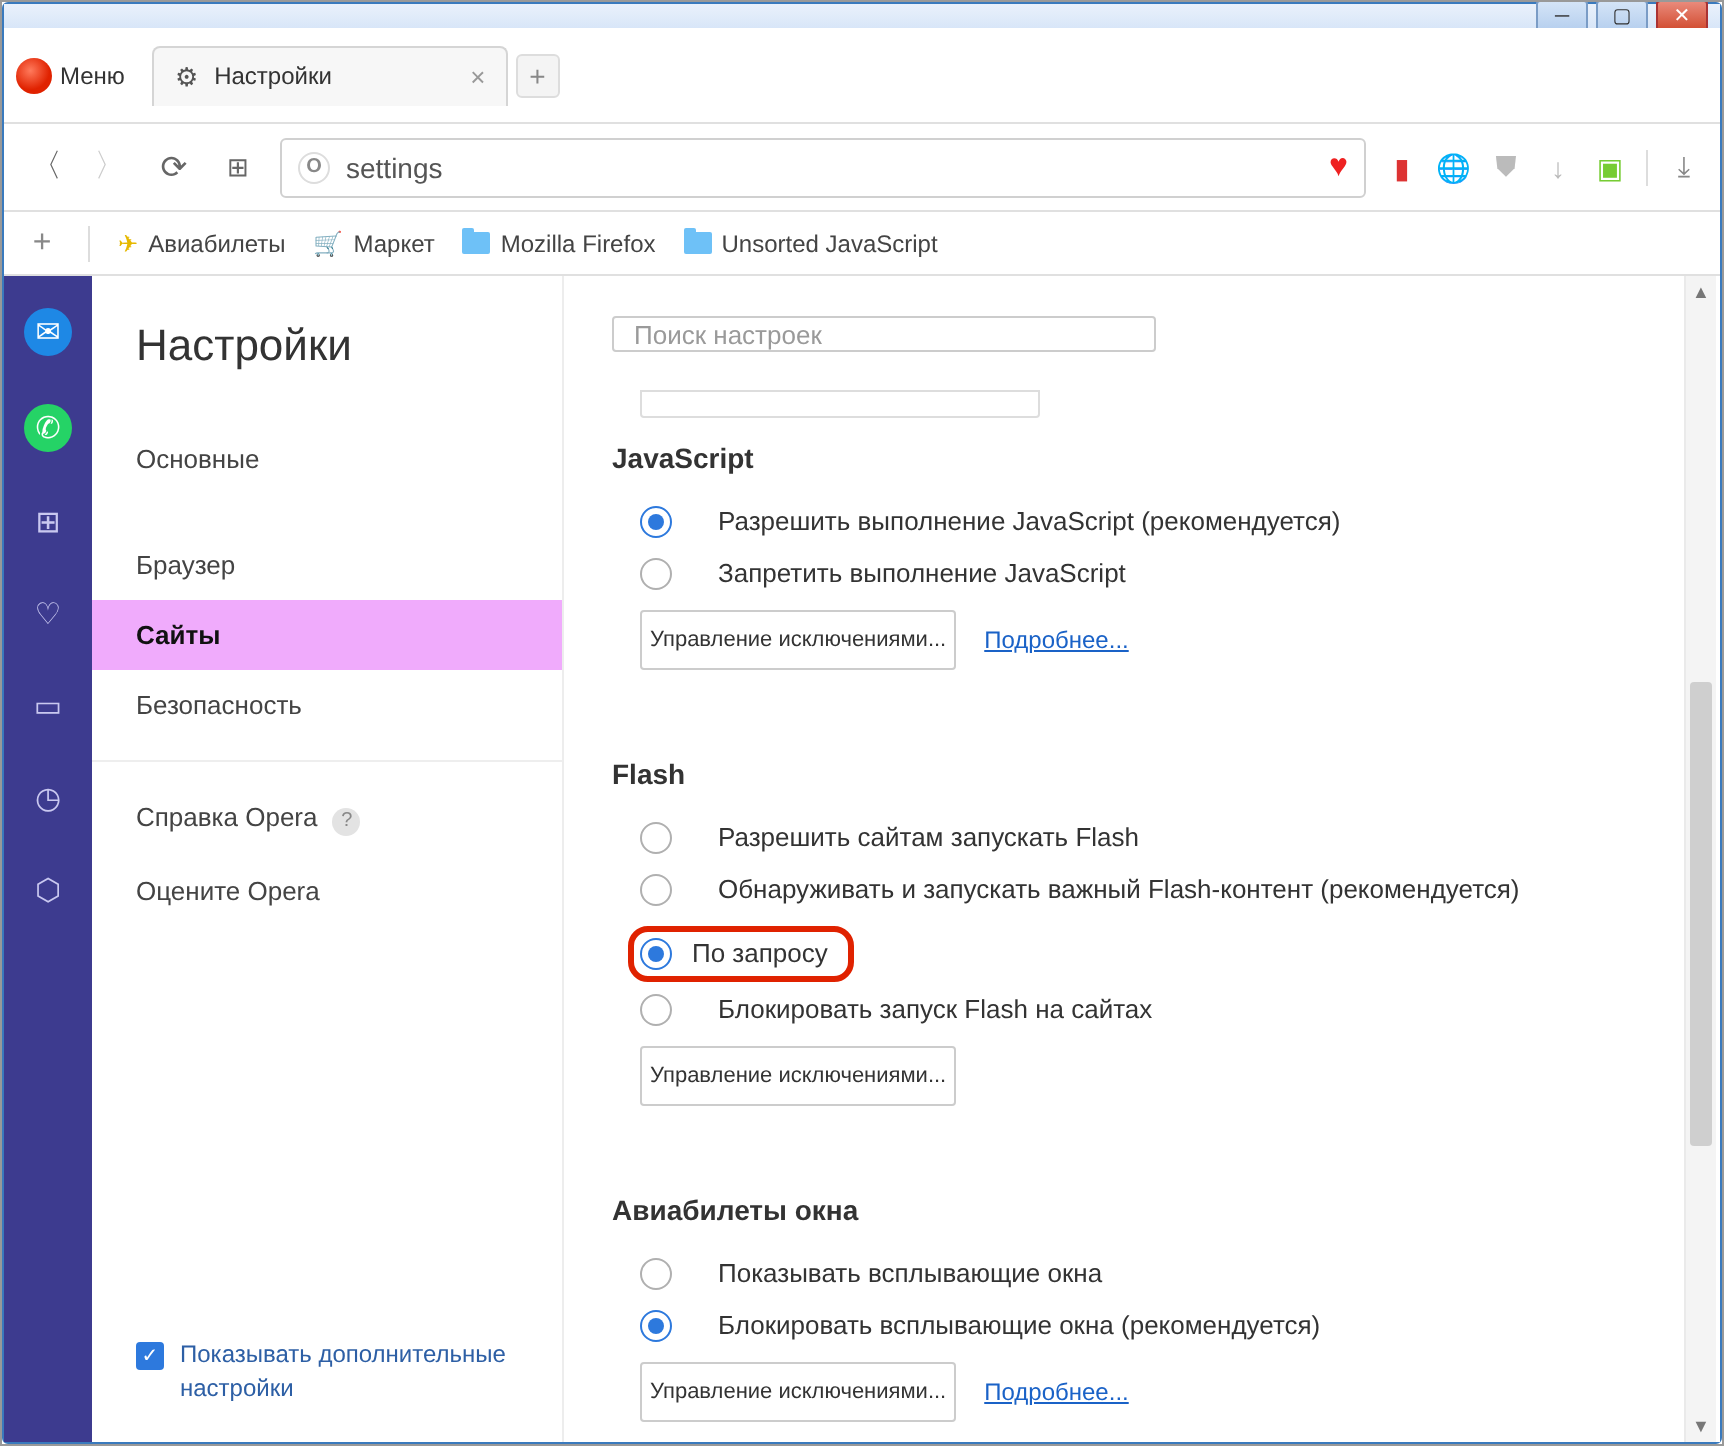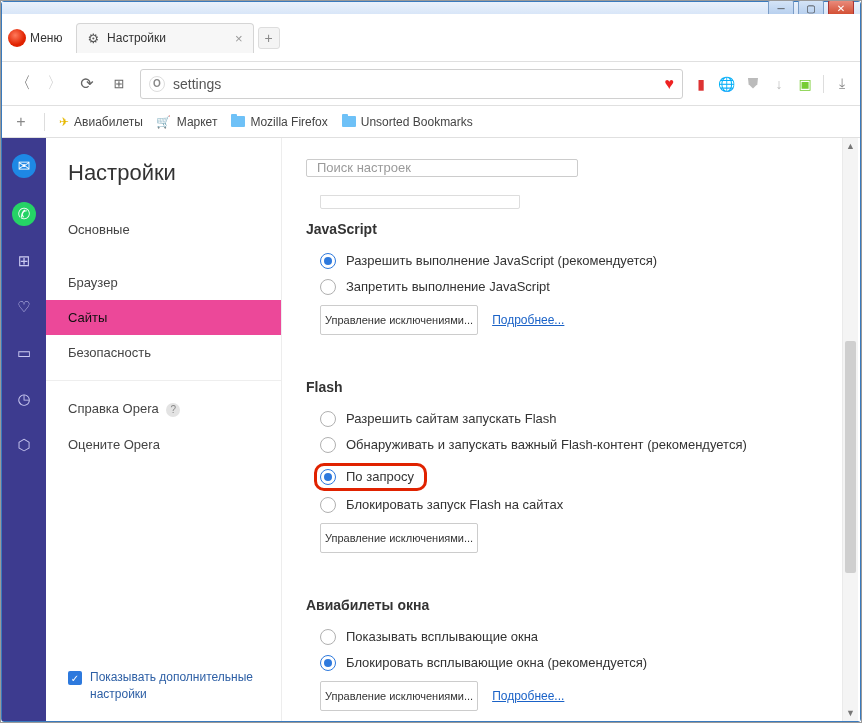--- a/index.html
+++ b/index.html
@@ -42,35 +42,35 @@
 
 .left-rail { width: 44px; background: #3d3b8f; display: flex; flex-direction: column; align-items: center; padding-top: 16px; gap: 24px; }
 .rail-icon { width: 22px; height: 22px; display: flex; align-items: center; justify-content: center; color: #c9c8f0; font-size: 15px; }
 .rail-messenger { border-radius:50%; background:#1e88e5; color:#fff; width:24px; height:24px; }
 .rail-whatsapp { border-radius:50%; background:#25d366; color:#fff; width:24px; height:24px; }
 
 .settings-sidebar { width: 236px; background: #fff; border-right: 1px solid #ededed; padding: 22px 0 0 0; position:relative; }
 .settings-title { font-size: 22px; color: #333; font-weight: normal; padding: 0 22px 22px 22px; }
 .nav-section { padding: 4px 0; }
 .nav-item { padding: 10px 22px; font-size: 13px; color: #444; cursor: pointer; }
-.nav-item.active { background: #ec4899; color: #111; }
+.nav-item.active { background: #f0abfc; color: #111; font-weight: bold; }
 .nav-div { height: 1px; background: #eee; margin: 10px 0; }
 .help-icon { display:inline-block; width:14px; height:14px; border-radius:50%; background:#e3e3e3; color:#888; font-size:10px; text-align:center; line-height:14px; margin-left:4px; }
 .adv-check { position:absolute; bottom: 18px; left: 22px; display:flex; gap:8px; align-items:flex-start; }
 .adv-check .cb { width:14px; height:14px; background:#2d79dd; border-radius:2px; display:flex; align-items:center; justify-content:center; color:#fff; font-size:10px; flex-shrink:0; margin-top:2px; }
 .adv-check .lbl { font-size:12px; color:#2d5fa5; max-width:170px; line-height:1.4; }
 
 .main-pane { flex: 1; padding: 20px 0 0 24px; position: relative; overflow: hidden; background:#fff; }
 .search-box { width: 272px; height: 18px; border: 1px solid #ccc; border-radius: 2px; padding: 0 10px; font-size: 13px; color: #555; }
 .search-box::placeholder { color: #9a9a9a; }
 
 .section { margin-top: 12px; }
 .section + .section { margin-top: 44px; }
 .section-title { font-size: 14px; font-weight: bold; color: #333; margin-bottom: 16px; }
-.radio-row { display: flex; align-items: center; gap: 10px; margin-bottom: 10px; padding-left: 14px; }
+.radio-row { display: flex; align-items: center; gap: 23px; margin-bottom: 10px; padding-left: 14px; }
 .radio { width: 16px; height: 16px; border: 1px solid #b0b0b0; border-radius: 50%; display:flex; align-items:center; justify-content:center; flex-shrink:0; }
 .radio.checked { border-color: #2d79dd; }
 .radio.checked::after { content:''; width:8px; height:8px; border-radius:50%; background:#2d79dd; }
 .radio-label { font-size: 13px; color: #333; }
 .btn-row { display:flex; align-items:center; gap:14px; margin-top:10px; padding-left:14px; }
 .mgmt-btn { height: 30px; border: 1px solid #ccc; background: #fff; border-radius: 2px; padding: 0 4px; font-size: 11px; color: #333; cursor: pointer; }
 .link { color: #1a62c7; font-size: 12px; text-decoration: underline; cursor:pointer; }
 
 .highlight-box { border: 3px solid #e02200; border-radius: 10px; padding: 3px 10px 3px 3px; display:inline-flex; align-items:center; gap:10px; margin-left: 8px; margin-bottom:6px; }
 
@@ -134,21 +134,21 @@
     <div class="bm-item">
       <span style="color:#2d79dd;">🛒</span>
       <span>Маркет</span>
     </div>
     <div class="bm-item">
       <div class="bm-folder"></div>
       <span>Mozilla Firefox</span>
     </div>
     <div class="bm-item">
       <div class="bm-folder"></div>
-      <span>Unsorted Bookmarks</span>
+      <span>Unsorted JavaScript</span>
     </div>
   </div>
 
   <div class="body-row">
 
     <div class="left-rail">
       <div class="rail-icon rail-messenger">✉</div>
       <div class="rail-icon rail-whatsapp">✆</div>
       <div class="rail-icon">⊞</div>
       <div class="rail-icon">♡</div>

